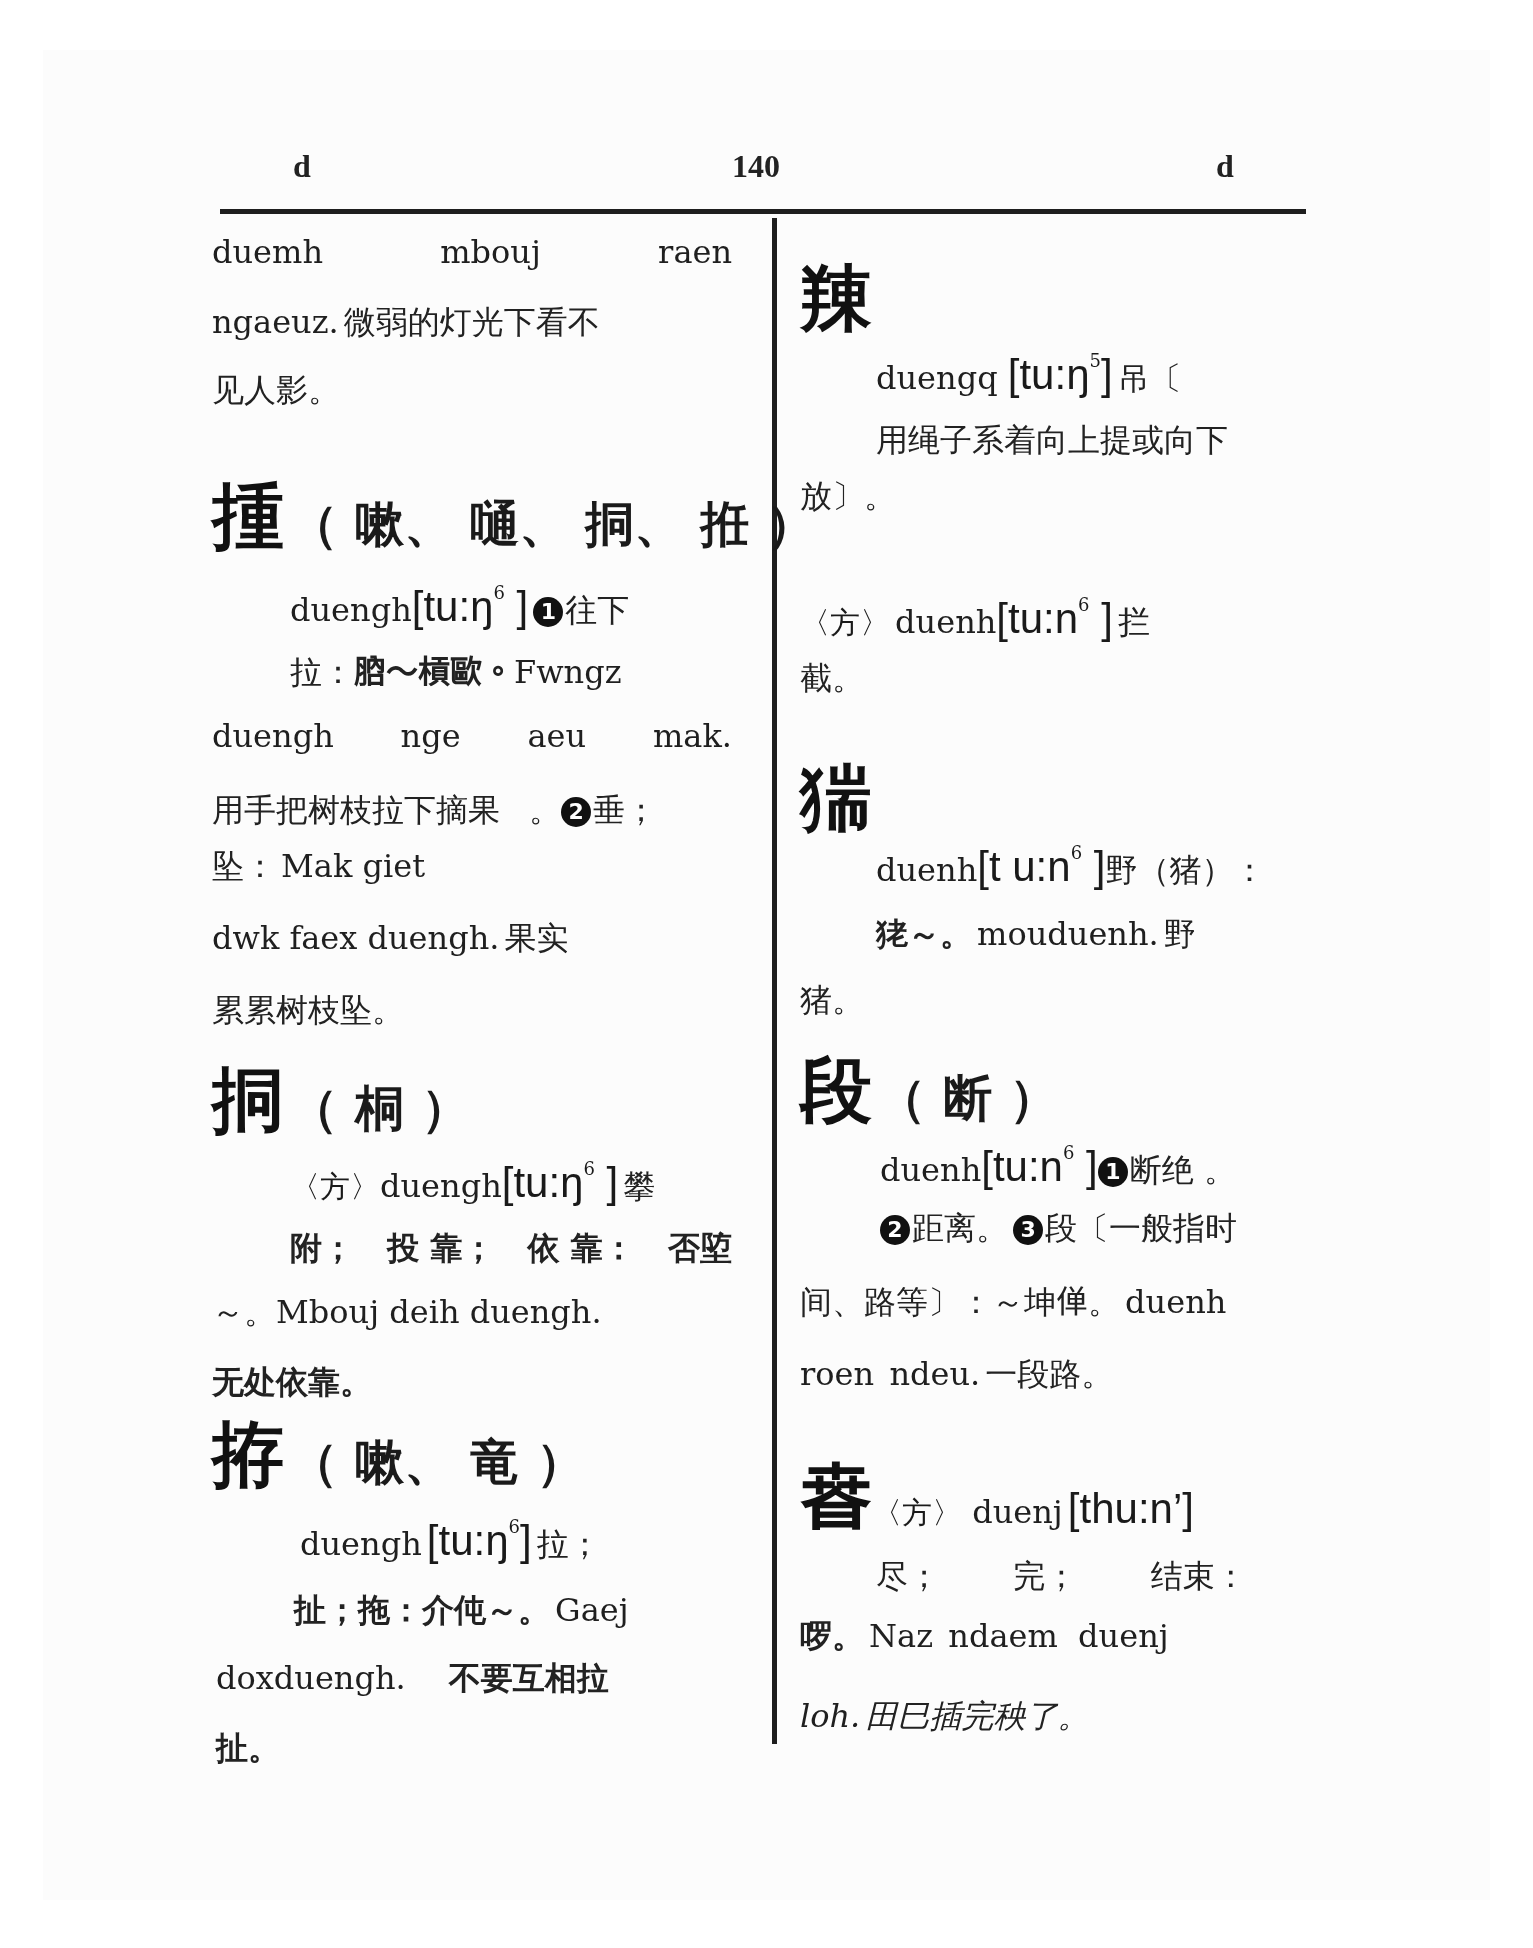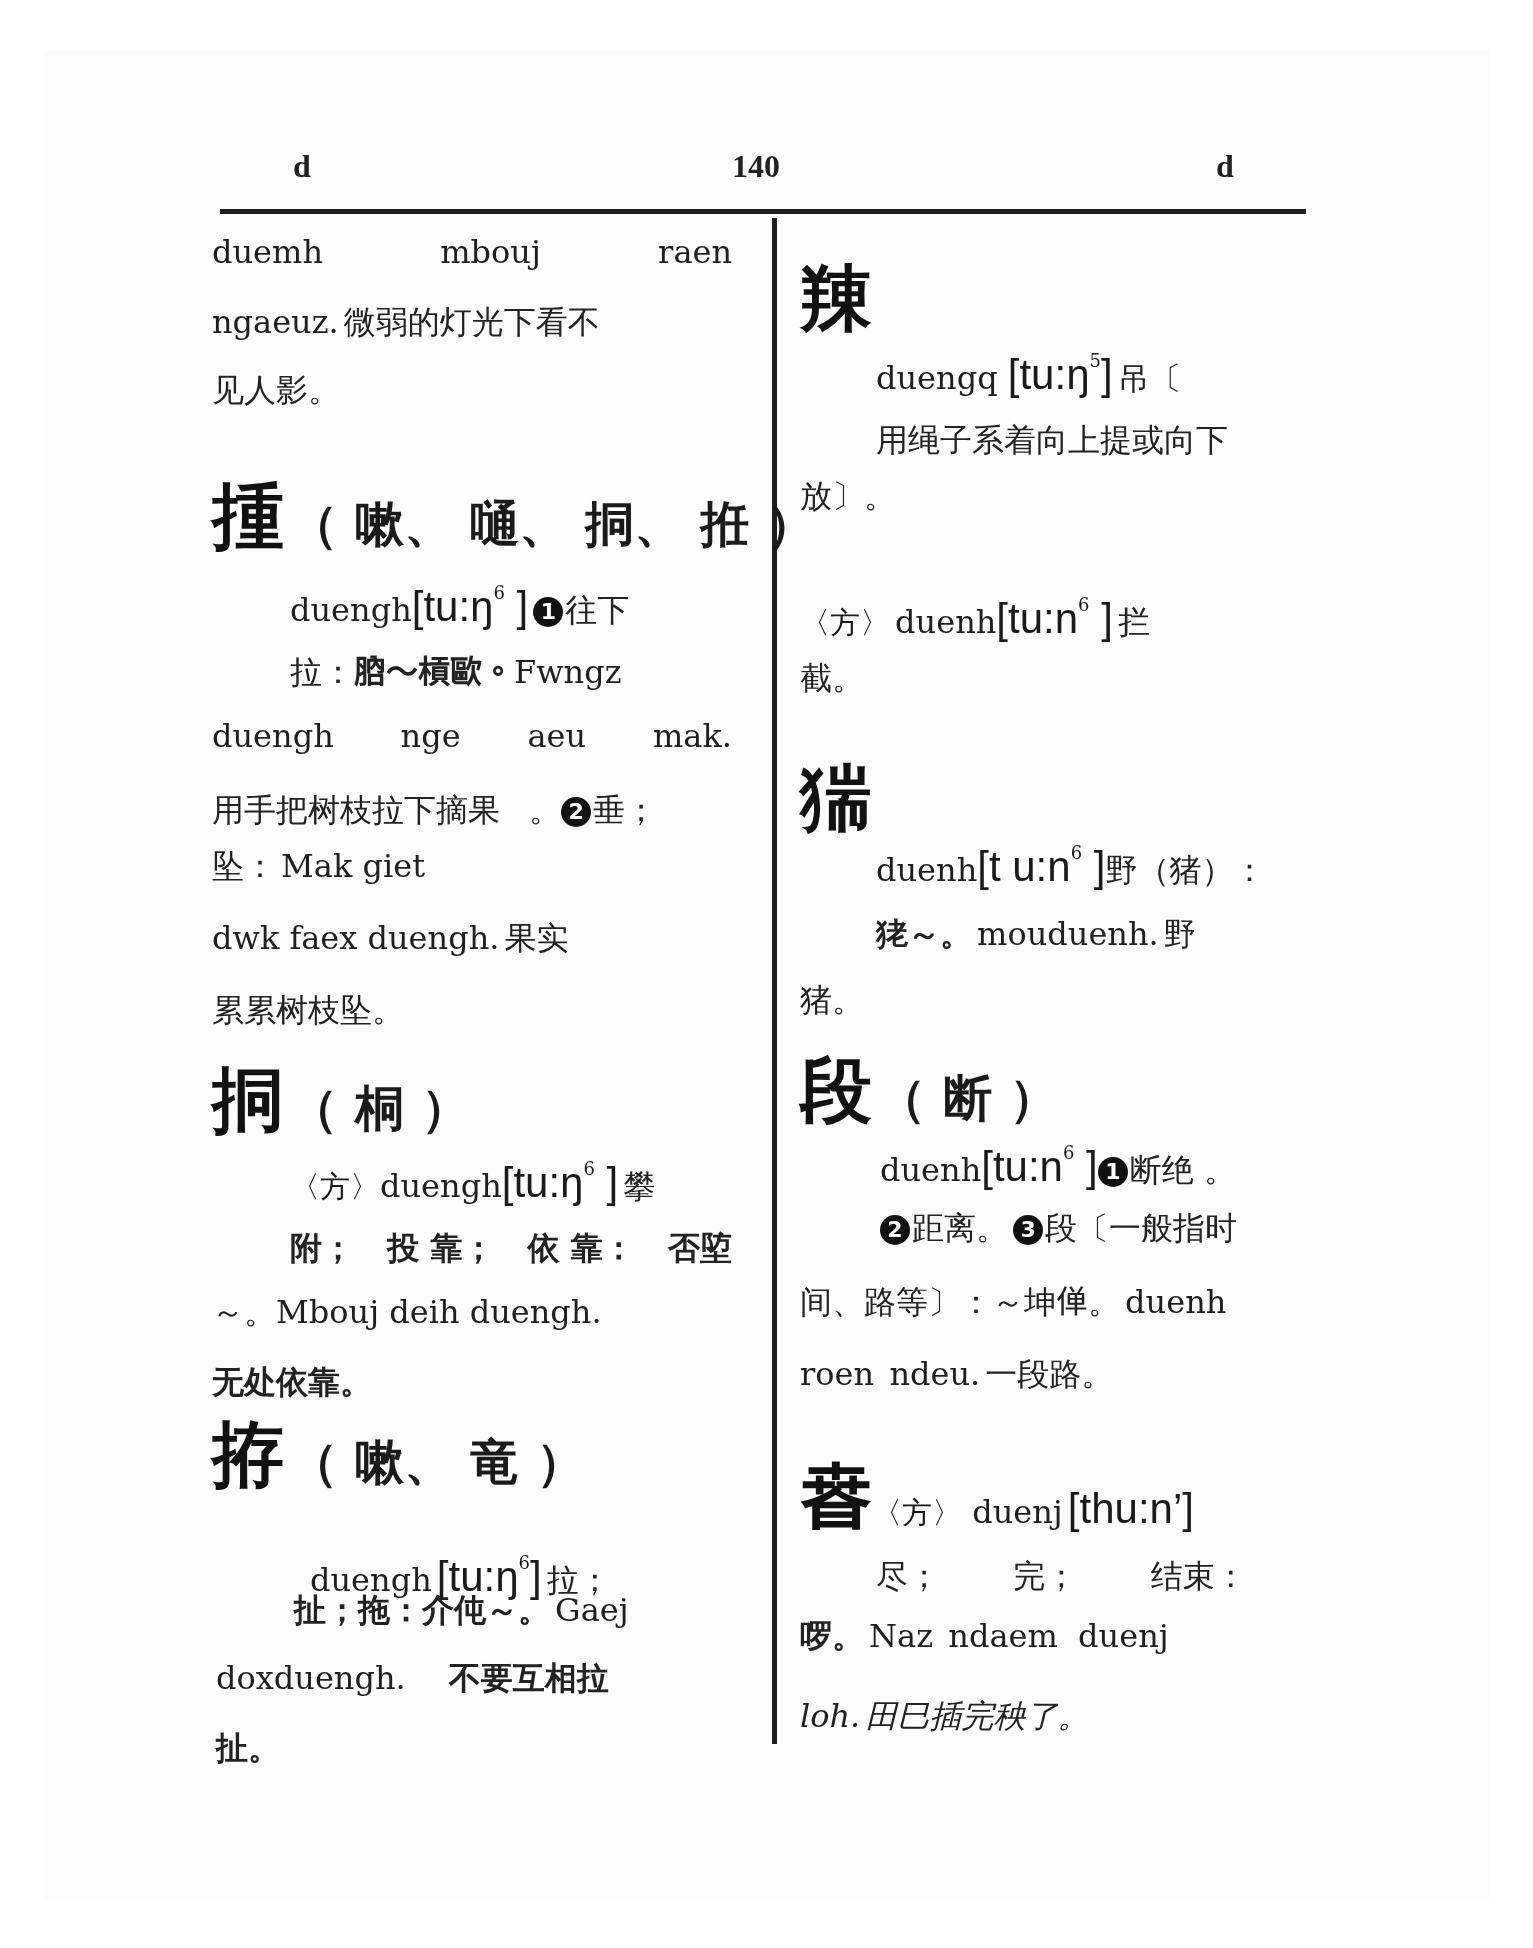--- a/index.html
+++ b/index.html
@@ -99,21 +99,21 @@
   </div>
   <div class="line" style="top:1074px;">
     <span class="zh">～。</span><span class="lat">Mbouj deih duengh.</span>
   </div>
   <div class="line zh zhb" style="top:1144px;">无处依靠。</div>
 
   <div class="line" style="top:1196px;">
     <span class="head">拵</span>
     <span class="var">（ 嗽、 竜 ）</span>
   </div>
-  <div class="line" style="top:1296px; left:98px;margin-top:36px;">
+  <div class="line" style="top:1296px; left:88px;">
     <span class="lat">duengh</span>
     <span class="ipa">[tu:ŋ</span><span class="sup">6</span><span class="ipa">]</span>
     <span class="zh">拉；</span>
   </div>
   <div class="line" style="top:1372px; left:82px;">
     <span class="zh zhb">扯；拖：介伅～。</span>
     <span class="lat">Gaej</span>
   </div>
   <div class="line" style="top:1440px; left:4px;">
     <span class="lat">doxduengh.</span>

